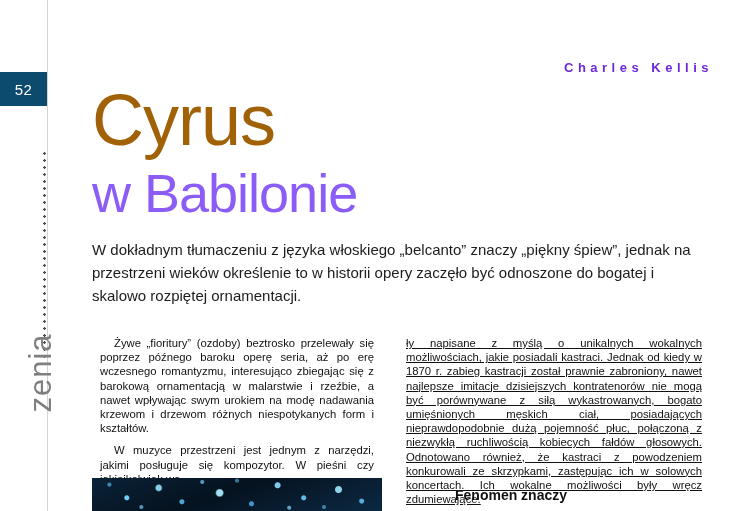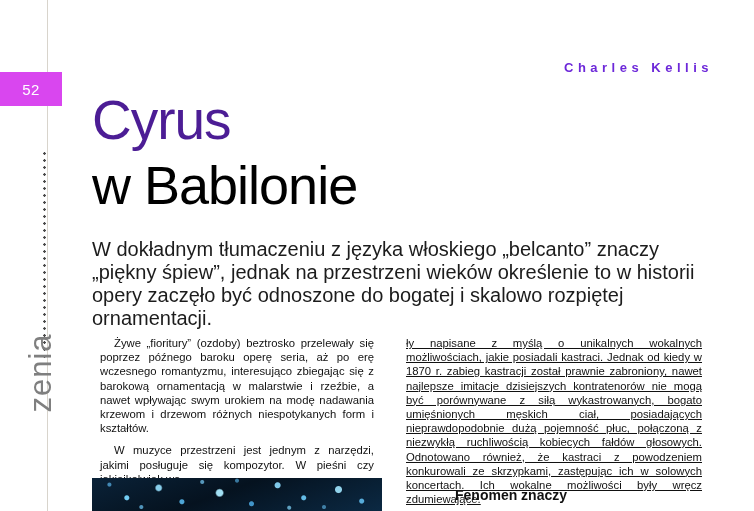--- a/index.html
+++ b/index.html
@@ -35,23 +35,23 @@
     left: 47px;
     top: 0;
     width: 1px;
     height: 511px;
     background: #d8d4cc;
   }
   .page-number-tab {
     position: absolute;
     left: 0;
     top: 72px;
-    width: 62px;
+    width: 47px;
     height: 34px;
-    background: #d946ef;
+    background: #0c4a6e;
     color: #ffffff;
     font-size: 15px;
     display: flex;
     align-items: center;
     justify-content: center;
     letter-spacing: 0.5px;
   }
   .dotted-rule {
     position: absolute;
     left: 43px;
@@ -90,42 +90,42 @@
   }
 
   
   .title-block {
     position: absolute;
     left: 92px;
     top: 92px;
     width: 630px;
   }
   .title-line1 {
-    font-size: 55px;
+    font-size: 72px;
     line-height: 56px;
-    color: #4c1d95;
+    color: #a16207;
     font-weight: normal;
     letter-spacing: -1px;
   }
   .title-line2 {
     font-size: 54px;
     line-height: 58px;
-    color: #000000;
+    color: #8b5cf6;
     font-weight: normal;
     letter-spacing: -1px;
-    margin-top: 8px;
+    margin-top: 16px;
   }
 
   
   .lead {
     position: absolute;
     left: 92px;
     top: 238px;
     width: 618px;
-    font-size: 20px;
+    font-size: 15px;
     line-height: 23px;
     color: #1c1c1c;
   }
 
   
   .col {
     position: absolute;
     top: 328px;
     font-size: 11.3px;
     line-height: 14.2px;

